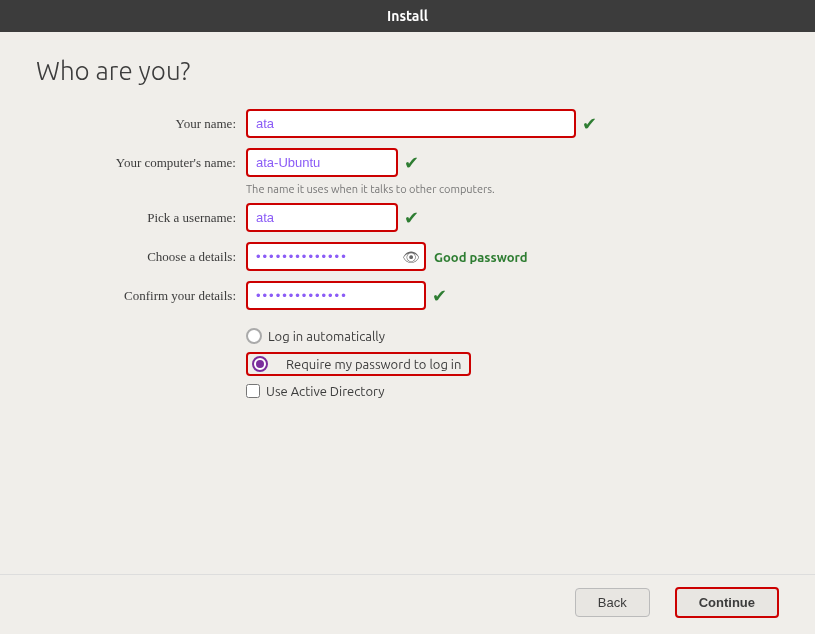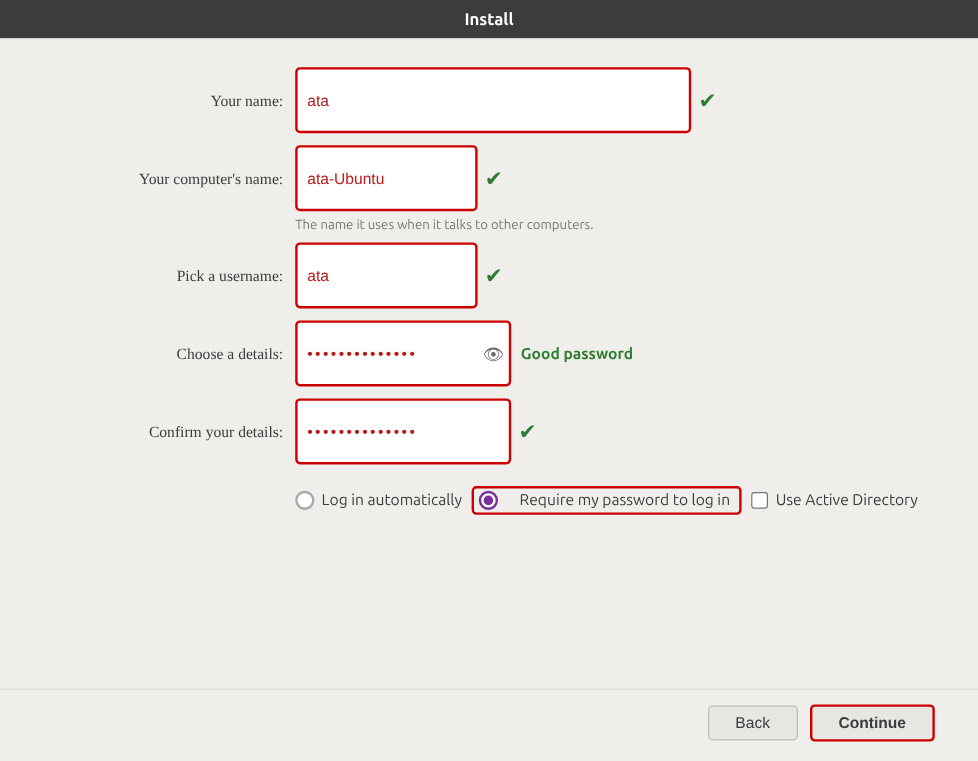--- a/index.html
+++ b/index.html
@@ -66,23 +66,23 @@
 
     .input-wrapper {
       position: relative;
       display: flex;
       align-items: center;
     }
 
     .text-input {
       border: 2px solid #cc0000;
       border-radius: 4px;
-      padding: 18px 8px;
-      font-size: 13px;
-      color: #b91c1c;
+      padding: 5px 8px;
+      font-size: 13px;
+      color: #8b5cf6;
       background: #fff;
       outline: none;
     }
 
     .text-input.wide { width: 330px; }
     .text-input.medium { width: 152px; }
     .text-input.password-field { width: 180px; letter-spacing: 2px; }
     .text-input.password-wide { width: 180px; letter-spacing: 2px; }
 
     .good-password {
@@ -110,20 +110,21 @@
       margin-left: 210px;
       margin-bottom: 8px;
       margin-top: -4px;
     }
 
     
     .options-area {
       margin-left: 210px;
       margin-top: 8px;
       display: flex;
+      flex-direction: column;
       gap: 8px;
     }
 
     .radio-row {
       display: flex;
       align-items: center;
       gap: 6px;
       font-size: 13px;
       color: #3c3c3c;
     }
@@ -149,21 +150,21 @@
       margin-left: 22px;
       margin-top: -2px;
     }
 
     
     .bottom-bar {
       display: flex;
       justify-content: flex-end;
       align-items: center;
       padding: 12px 36px 16px 36px;
-      gap: 10px;
+      gap: 25px;
       flex-shrink: 0;
       border-top: 1px solid #ddd;
       background: #f0eeea;
     }
 
     .btn {
       padding: 6px 22px;
       font-size: 13px;
       border-radius: 4px;
       cursor: pointer;
@@ -215,20 +216,21 @@
   </style>
 </head>
 <body>
 
 <div class="titlebar">
   <span>Install</span>
 </div>
 
 <div class="content">
 
+  <div class="page-title">Who are you?</div>
 
   <div class="form-area">
 
     <div class="form-row">
       <label class="form-label">Your name:</label>
       <div class="input-wrapper">
         <input class="text-input wide" type="text" value="ata" style="">
       </div>
       <span class="check-green">✔</span>
     </div>

